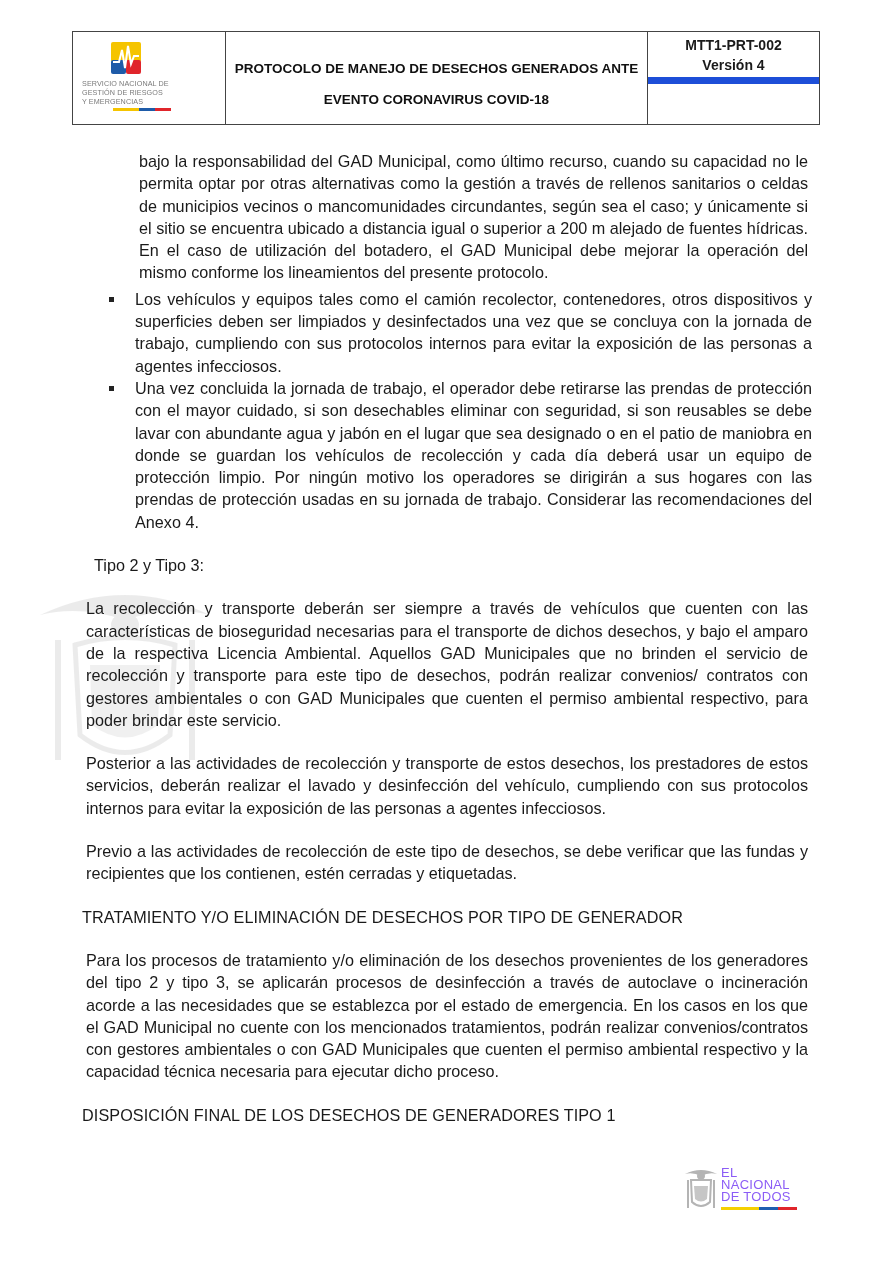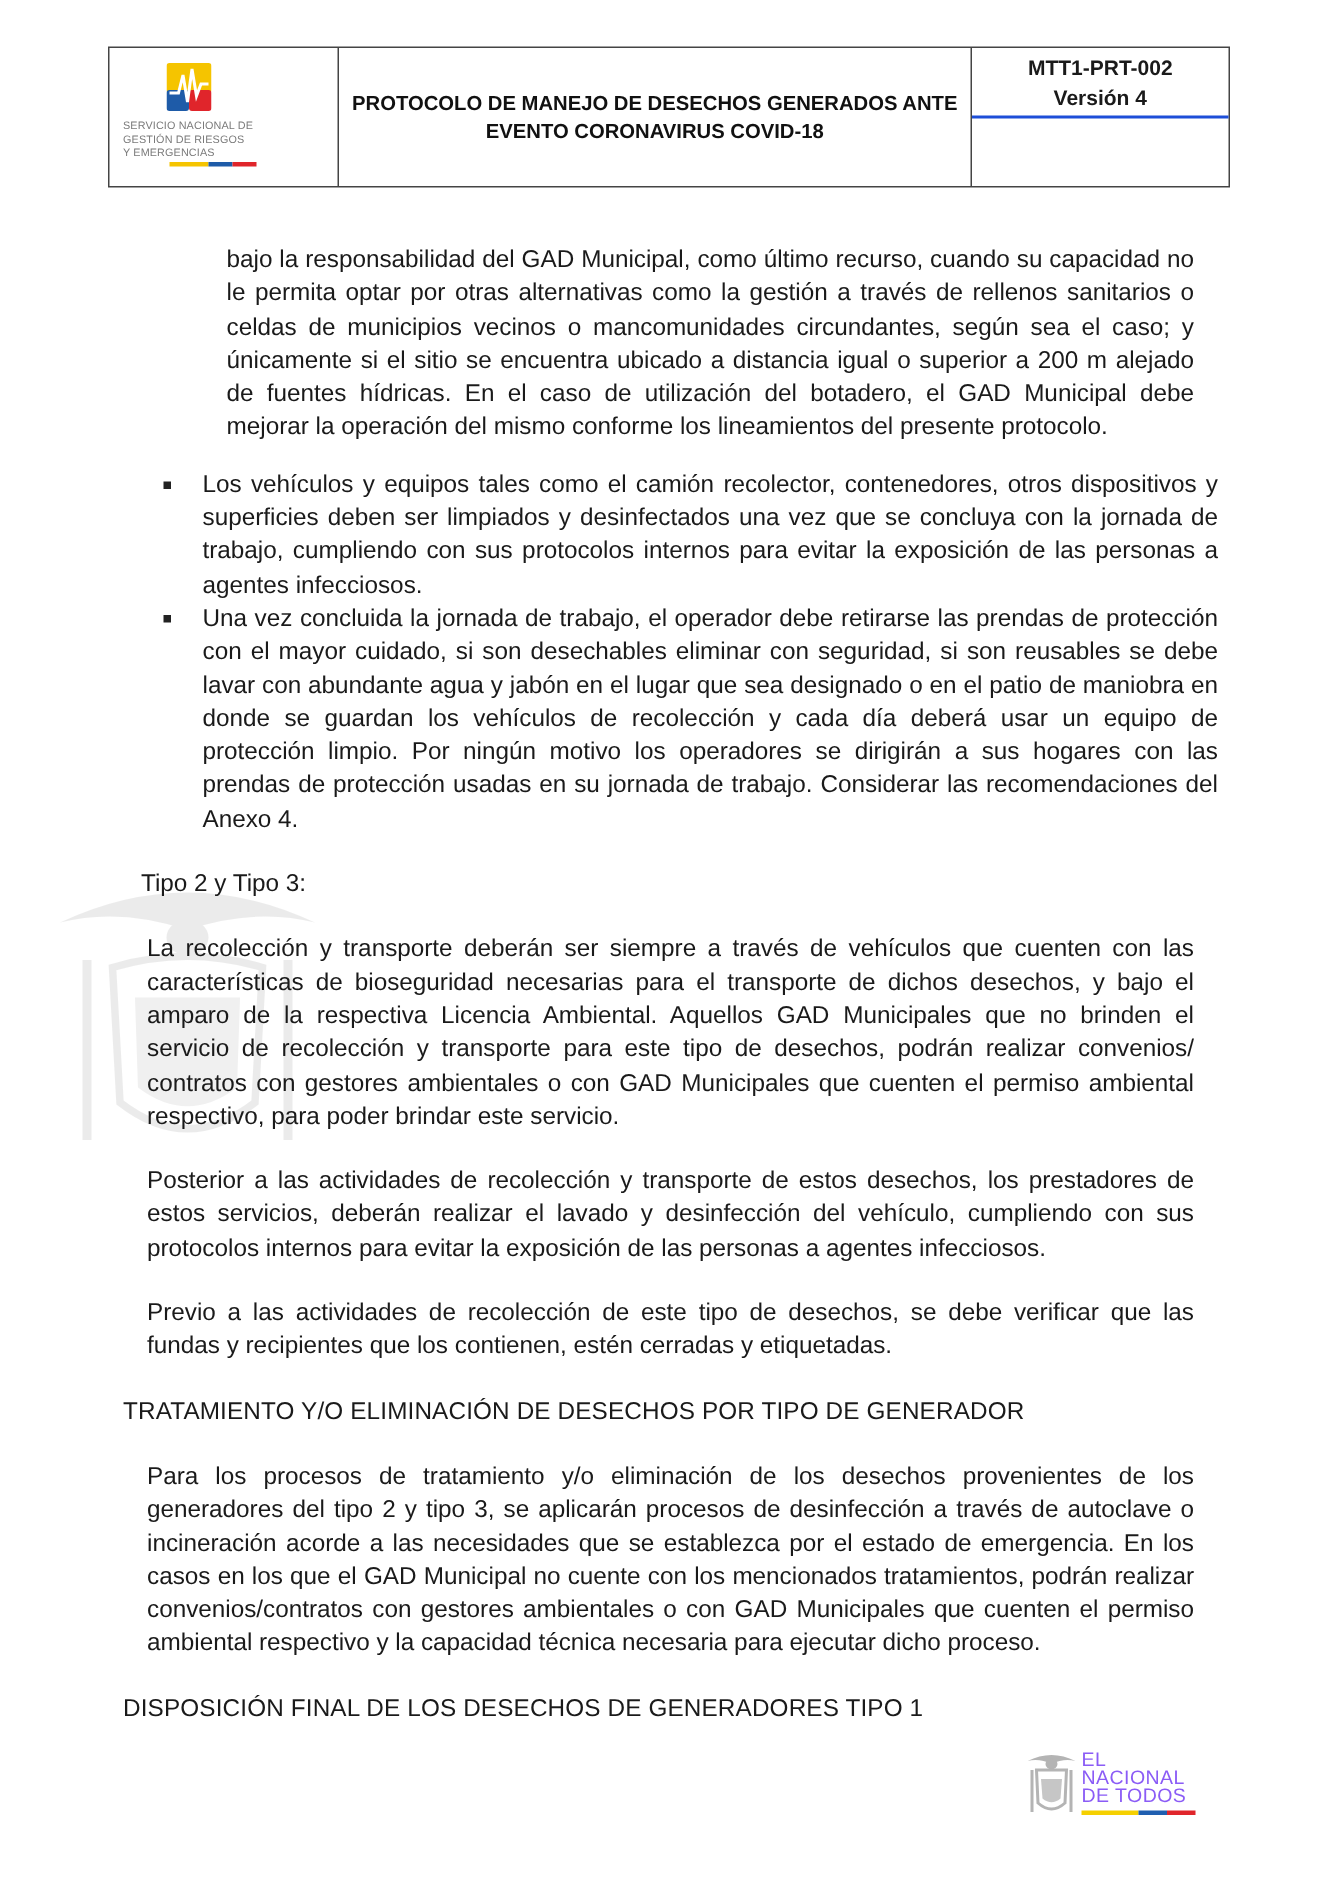--- a/index.html
+++ b/index.html
@@ -1,35 +1,35 @@
 <!DOCTYPE html>
 <html><head>
 <meta charset="utf-8">
 <style>
   html, body { margin: 0; padding: 0; background: #ffffff; }
   body { width: 892px; height: 1263px; position: relative; overflow: hidden; font-family: "Liberation Sans", sans-serif; color: #1a1a1a; }
 
   .header { position: absolute; left: 72px; top: 31px; width: 748px; height: 94px; border: 1px solid #444; box-sizing: border-box; display: flex; }
   .h-logo { width: 152px; border-right: 1px solid #444; position: relative; }
   .h-title { flex: 1; border-right: 1px solid #444; display: flex; align-items: center; justify-content: center; text-align: center; font-weight: bold; font-size: 13.5px; line-height: 19px; color: #111; padding: 0 8px; }
-  .h-title span { display: block; }
+  .h-title span { display: block; margin-top: 12px; }
   .h-meta { width: 171px; display: flex; flex-direction: column; }
-  .h-code { height: 45px; border-bottom: 2px solid #1d4ed8; display: flex; flex-direction: column; align-items: center; justify-content: center; font-weight: bold; font-size: 14px; line-height: 20px; }
+  .h-code { height: 45px; border-bottom: 7px solid #1d4ed8; display: flex; flex-direction: column; align-items: center; justify-content: center; font-weight: bold; font-size: 14px; line-height: 20px; }
   .h-page { flex: 1; display: flex; align-items: center; justify-content: center; font-weight: bold; font-size: 13.5px; }
 
   .logo-mark { position: absolute; left: 38px; top: 10px; width: 30px; height: 32px; }
   .logo-text { position: absolute; left: 9px; top: 47px; width: 140px; font-size: 7.2px; line-height: 9px; color: #7a7a7a; letter-spacing: 0.1px; }
   .logo-text span { display: block; }
   .logo-bar { position: absolute; left: 40px; top: 76px; width: 58px; height: 3px; display: flex; }
   .logo-bar i { display: block; height: 3px; }
 
   .watermark { position: absolute; left: 30px; top: 585px; width: 190px; height: 190px; opacity: 0.12; }
 
   .content { position: absolute; left: 82px; top: 146px; width: 730px; font-size: 16.2px; line-height: 22.3px; }
-  .para { text-align: justify; margin: 16px; }
+  .para { text-align: justify; margin: 4px; }
   .indent { padding-left: 53px; }
   .bullet-item { position: relative; padding-left: 53px; text-align: justify; }
   .bullet-mark { position: absolute; left: 27px; top: 9px; width: 5px; height: 5px; background: #222; }
   .subhead { font-weight: normal; margin: 12px; }
   .sec-head { font-weight: normal; font-size: 16.2px; margin: 0; letter-spacing: 0.1px; }
 
   .footer-logo { position: absolute; left: 683px; top: 1166px; width: 120px; height: 50px; }
   .gob-text { position: absolute; left: 38px; top: 1px; font-size: 13px; line-height: 12px; color: #8b5cf6; letter-spacing: 0.3px; }
   .gob-text span { display: block; }
   .gob-bar { position: absolute; left: 38px; top: 41px; width: 76px; height: 3px; display: flex; }

